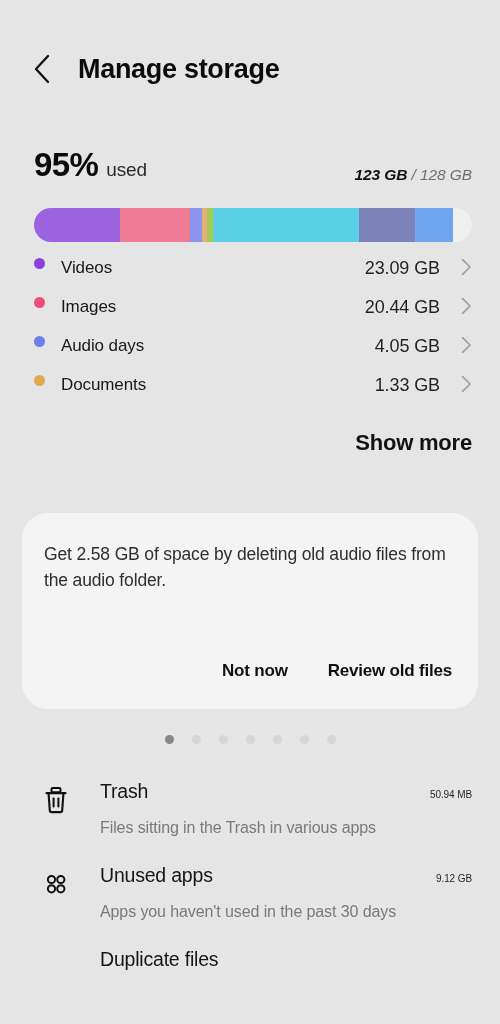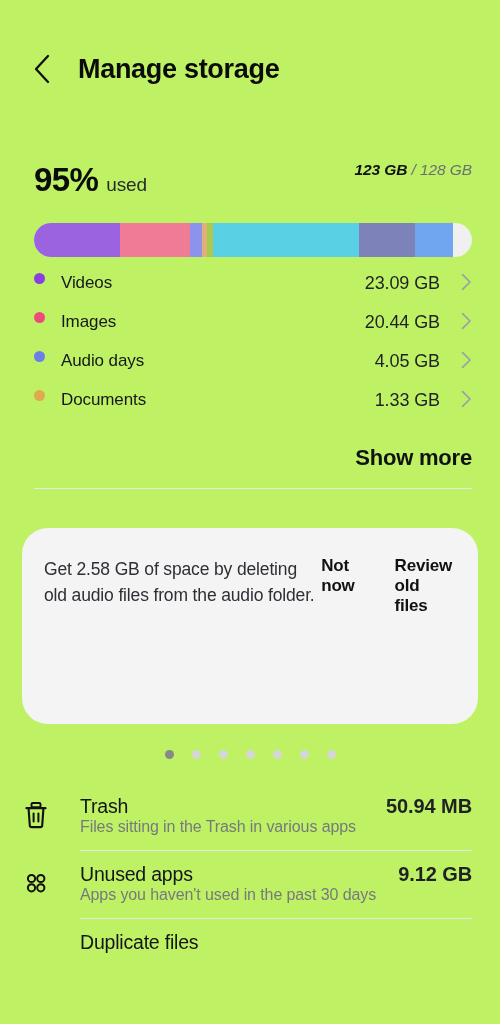--- a/index.html
+++ b/index.html
@@ -9,21 +9,21 @@
     height: 1024px;
     background: #ffffff;
     font-family: "Liberation Sans", sans-serif;
     overflow: hidden;
   }
 
   #screen {
     position: relative;
     width: 500px;
     height: 1024px;
-    background: #bef264;
+    background: #e5e5e5;
     overflow: hidden;
   }
 
   
   .header {
     display: flex;
     align-items: center;
     padding: 46px 0 0 32px;
     height: 92px;
   }
@@ -50,23 +50,23 @@
   .summary { padding: 40px 28px 0 34px; }
 
   .summary-label {
     font-size: 17.5px;
     color: #5f6368;
     letter-spacing: -0.1px;
   }
 
   .summary-row {
     display: flex;
-    align-items: flex-start;
+    align-items: flex-end;
     justify-content: space-between;
-    margin-top: 29px;
+    margin-top: 14px;
   }
   .pct-wrap { display: flex; align-items: baseline; }
   .pct {
     font-size: 33px;
     font-weight: bold;
     color: #0b0b0b;
     letter-spacing: -0.6px;
   }
   .pct-used {
     font-size: 19px;
@@ -148,21 +148,21 @@
   }
 
   
   .card {
     margin: 39px 22px 0 22px;
     background: #f4f4f5;
     border-radius: 26px;
     padding: 28px 22px 22px 22px;
     height: 196px;
     display: flex;
-    flex-direction: row;
+    flex-direction: column;
     justify-content: space-between;
   }
   .card-text {
     font-size: 17.5px;
     line-height: 26px;
     color: #2c2f33;
     letter-spacing: -0.15px;
   }
   .card-actions {
     display: flex;
@@ -188,21 +188,21 @@
   }
   .dot {
     width: 9px; height: 9px;
     border-radius: 50%;
     background: #d5d6d8;
     cursor: pointer;
   }
   .dot.active { background: #86888b; }
 
   
-  .list { margin-top: 24px; padding-left: 14px; }
+  .list { margin-top: 24px; padding-left: 34px; }
   .list-item {
     display: flex;
     align-items: flex-start;
     cursor: pointer;
   }
   .li-icon {
     width: 44px;
     flex: none;
     display: flex;
     align-items: center;
@@ -223,31 +223,30 @@
     display: flex;
     align-items: baseline;
     justify-content: space-between;
   }
   .li-title {
     font-size: 19.5px;
     color: #141618;
     letter-spacing: -0.2px;
   }
   .li-size {
-    font-size: 20px;
+    font-size: 10px;
     color: #1f2124;
     letter-spacing: -0.1px;
     white-space: nowrap;
     margin-left: 12px;
-    font-weight: bold;
   }
   .li-sub {
     font-size: 16px;
     color: #77797d;
-    margin-top: 0;
+    margin-top: 16px;
     letter-spacing: -0.1px;
   }
 </style>
 </head>
 <body>
 
 <div id="screen">
 
   <div class="header">
     <div class="back-btn">

